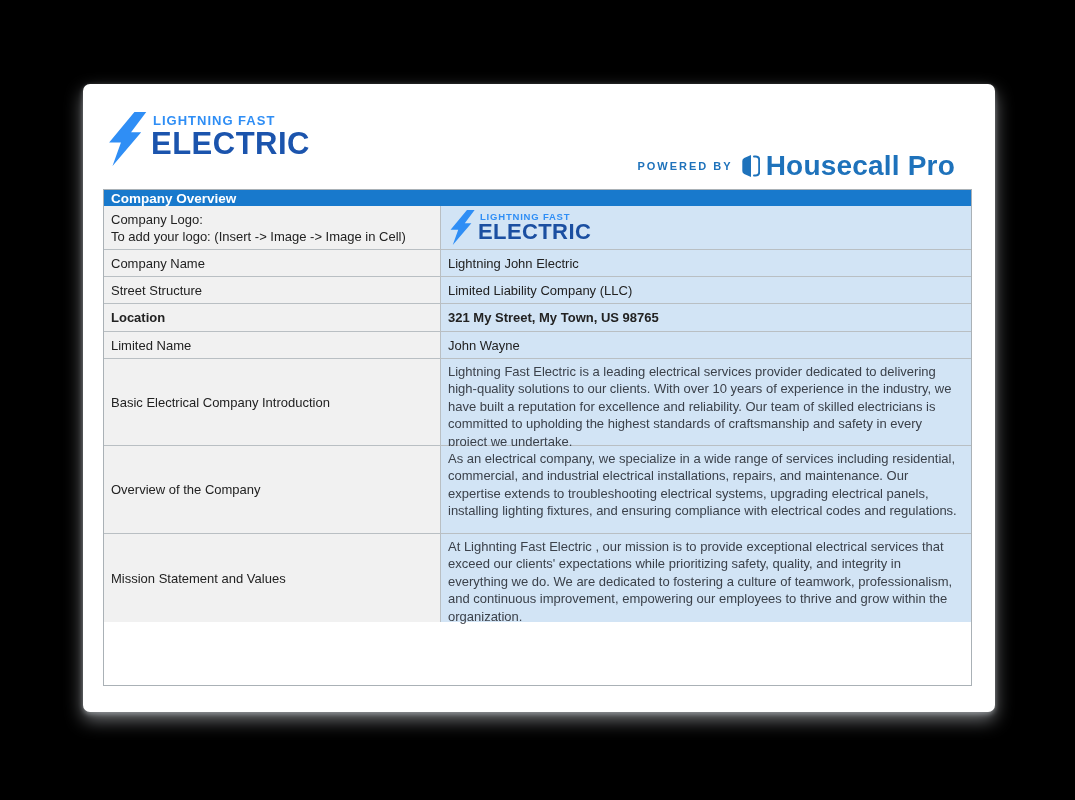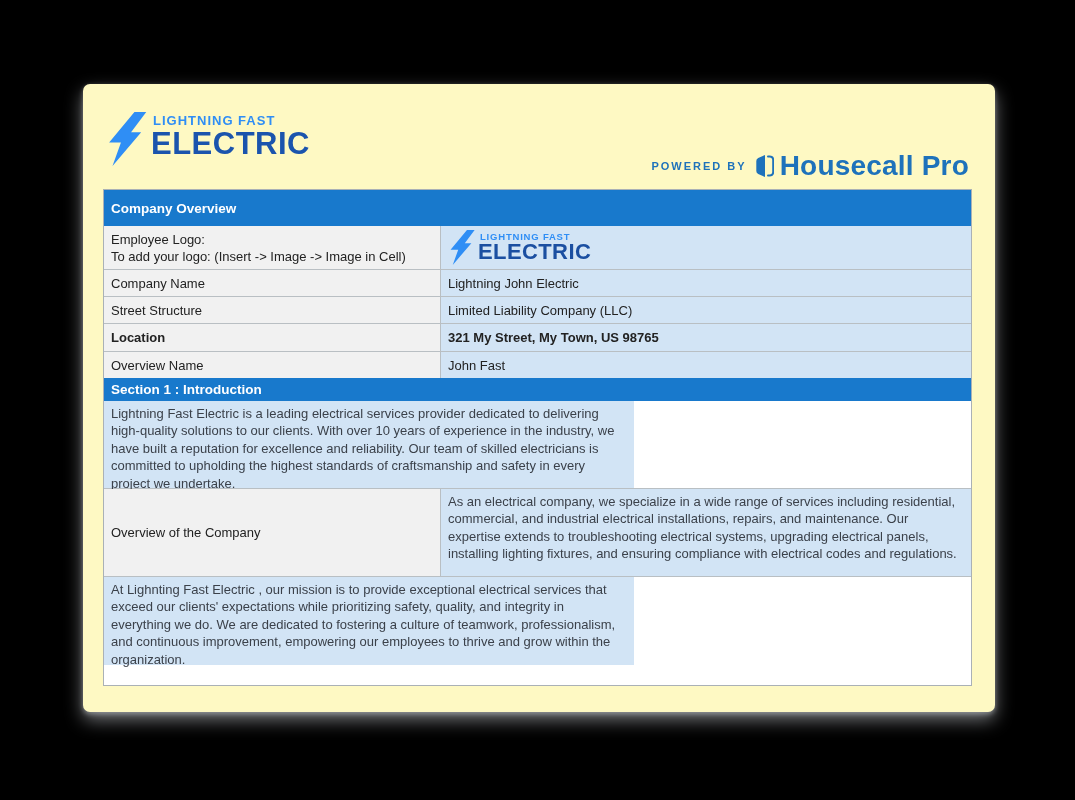--- a/index.html
+++ b/index.html
@@ -1,40 +1,40 @@
 <!DOCTYPE html>
 <html><head>
 <meta charset="utf-8">
 <style>
   * { margin:0; padding:0; box-sizing:border-box; }
   html,body { width:1075px; height:800px; background:#000; overflow:hidden;
               font-family:"Liberation Sans","DejaVu Sans",sans-serif; }
   .stage { position:relative; width:1075px; height:800px; background:#000; }
   .card { position:absolute; left:83px; top:84px; width:912px; height:628px;
-          background:#fef9c3; border-radius:7px;
+          background:#ffffff; border-radius:7px;
           box-shadow:0 8px 18px rgba(205,210,215,.55), 0 2px 5px rgba(205,210,215,.45); }
 
   
   .brand { position:absolute; left:22px; top:28px; display:flex; align-items:flex-start; }
   .brand .bolt { width:42px; height:54px; }
   .brand-text { margin-left:4px; margin-top:2px; line-height:1; }
   .brand-top { font-size:13px; font-weight:700; color:#2f8ef5; letter-spacing:1px; margin-left:2px; }
   .brand-main { font-size:31px; font-weight:800; color:#1b54ad; letter-spacing:0.5px; margin-top:1px; }
 
-  .powered { position:absolute; right:26px; top:66px; display:flex; align-items:center;text-align:center; }
+  .powered { position:absolute; right:40px; top:66px; display:flex; align-items:center;text-align:center; }
   .powered-label { font-size:11px; font-weight:700; letter-spacing:2px; color:#1e72bb; margin-right:9px; }
   .hcp-icon { width:18px; height:22px; margin-right:6px; }
   .hcp-name { font-size:28px; font-weight:600; color:#1e72bb; letter-spacing:0.2px; }
 
   
   .table { position:absolute; left:20px; top:105px; width:869px; height:497px;
            border:1px solid #aab1b6; overflow:hidden; background:#fff; }
   .hdr { background:#1879cc; color:#ffffff; font-weight:700; font-size:13.5px;
          padding:0 0 0 7px; display:flex; align-items:center; }
-  .hdr1 { height:36px; }
+  .hdr1 { height:16px; }
   .hdr2 { height:23px; }
   .row { display:flex; width:100%; border-top:1px solid #b9bfc3; }
   .row:first-child, .hdr + .row { border-top:none; }
   .cell-l { width:337px; background:#f1f1f1; border-right:1px solid #b9bfc3;
             color:#222; font-size:13px; display:flex; flex-direction:column;
             justify-content:center; padding:2px 6px 2px 7px; line-height:17px; }
   .cell-r { width:530px; background:#d2e4f5; color:#222; font-size:13px;
             display:flex; flex-direction:column; justify-content:center;
             padding:2px 8px 2px 7px; line-height:17px; }
   .row-logo { height:43px; }
@@ -79,21 +79,21 @@
       </svg>
       <span class="hcp-name">Housecall Pro</span>
     </div>
 
     <div class="table">
 
       <div class="hdr hdr1">Company Overview</div>
 
       <div class="row row-logo">
         <div class="cell-l">
-          <div>Employee Logo:</div>
+          <div>Company Logo:</div>
           <div>To add your logo: (Insert -&gt; Image -&gt; Image in Cell)</div>
         </div>
         <div class="cell-r cell-logo">
           <svg class="mini-bolt" viewBox="0 0 48 64">
             <polygon points="34,0 48,0 30,24 42,24 8,64 18,36 4,36" fill="#2f8ef5"></polygon>
           </svg>
           <div class="mini-text">
             <div class="mini-top">LIGHTNING FAST</div>
             <div class="mini-main">ELECTRIC</div>
           </div>
@@ -106,32 +106,33 @@
       </div>
       <div class="row row-info">
         <div class="cell-l">Street Structure</div>
         <div class="cell-r">Limited Liability Company (LLC)</div>
       </div>
       <div class="row row-info row-info3">
         <div class="cell-l">Location</div>
         <div class="cell-r">321 My Street, My Town, US 98765</div>
       </div>
       <div class="row row-info">
-        <div class="cell-l">Overview Name</div>
-        <div class="cell-r">John Fast</div>
+        <div class="cell-l">Limited Name</div>
+        <div class="cell-r">John Wayne</div>
       </div>
 
-      <div class="hdr hdr2">Section 1 : Introduction</div>
 
       <div class="row row-para row-p1">
+        <div class="cell-l">Basic Electrical Company Introduction</div>
         <div class="cell-r">Lightning Fast Electric is a leading electrical services provider dedicated to delivering high-quality solutions to our clients. With over 10 years of experience in the industry, we have built a reputation for excellence and reliability. Our team of skilled electricians is committed to upholding the highest standards of craftsmanship and safety in every project we undertake.</div>
       </div>
       <div class="row row-para row-p2">
         <div class="cell-l">Overview of the Company</div>
         <div class="cell-r">As an electrical company, we specialize in a wide range of services including residential, commercial, and industrial electrical installations, repairs, and maintenance. Our expertise extends to troubleshooting electrical systems, upgrading electrical panels, installing lighting fixtures, and ensuring compliance with electrical codes and regulations.</div>
       </div>
       <div class="row row-para row-p3">
+        <div class="cell-l">Mission Statement and Values</div>
         <div class="cell-r">At Lighnting Fast Electric , our mission is to provide exceptional electrical services that exceed our clients' expectations while prioritizing safety, quality, and integrity in everything we do. We are dedicated to fostering a culture of teamwork, professionalism, and continuous improvement, empowering our employees to thrive and grow within the organization.</div>
       </div>
 
     </div>
   </div>
 </div>
 
 </body></html>

